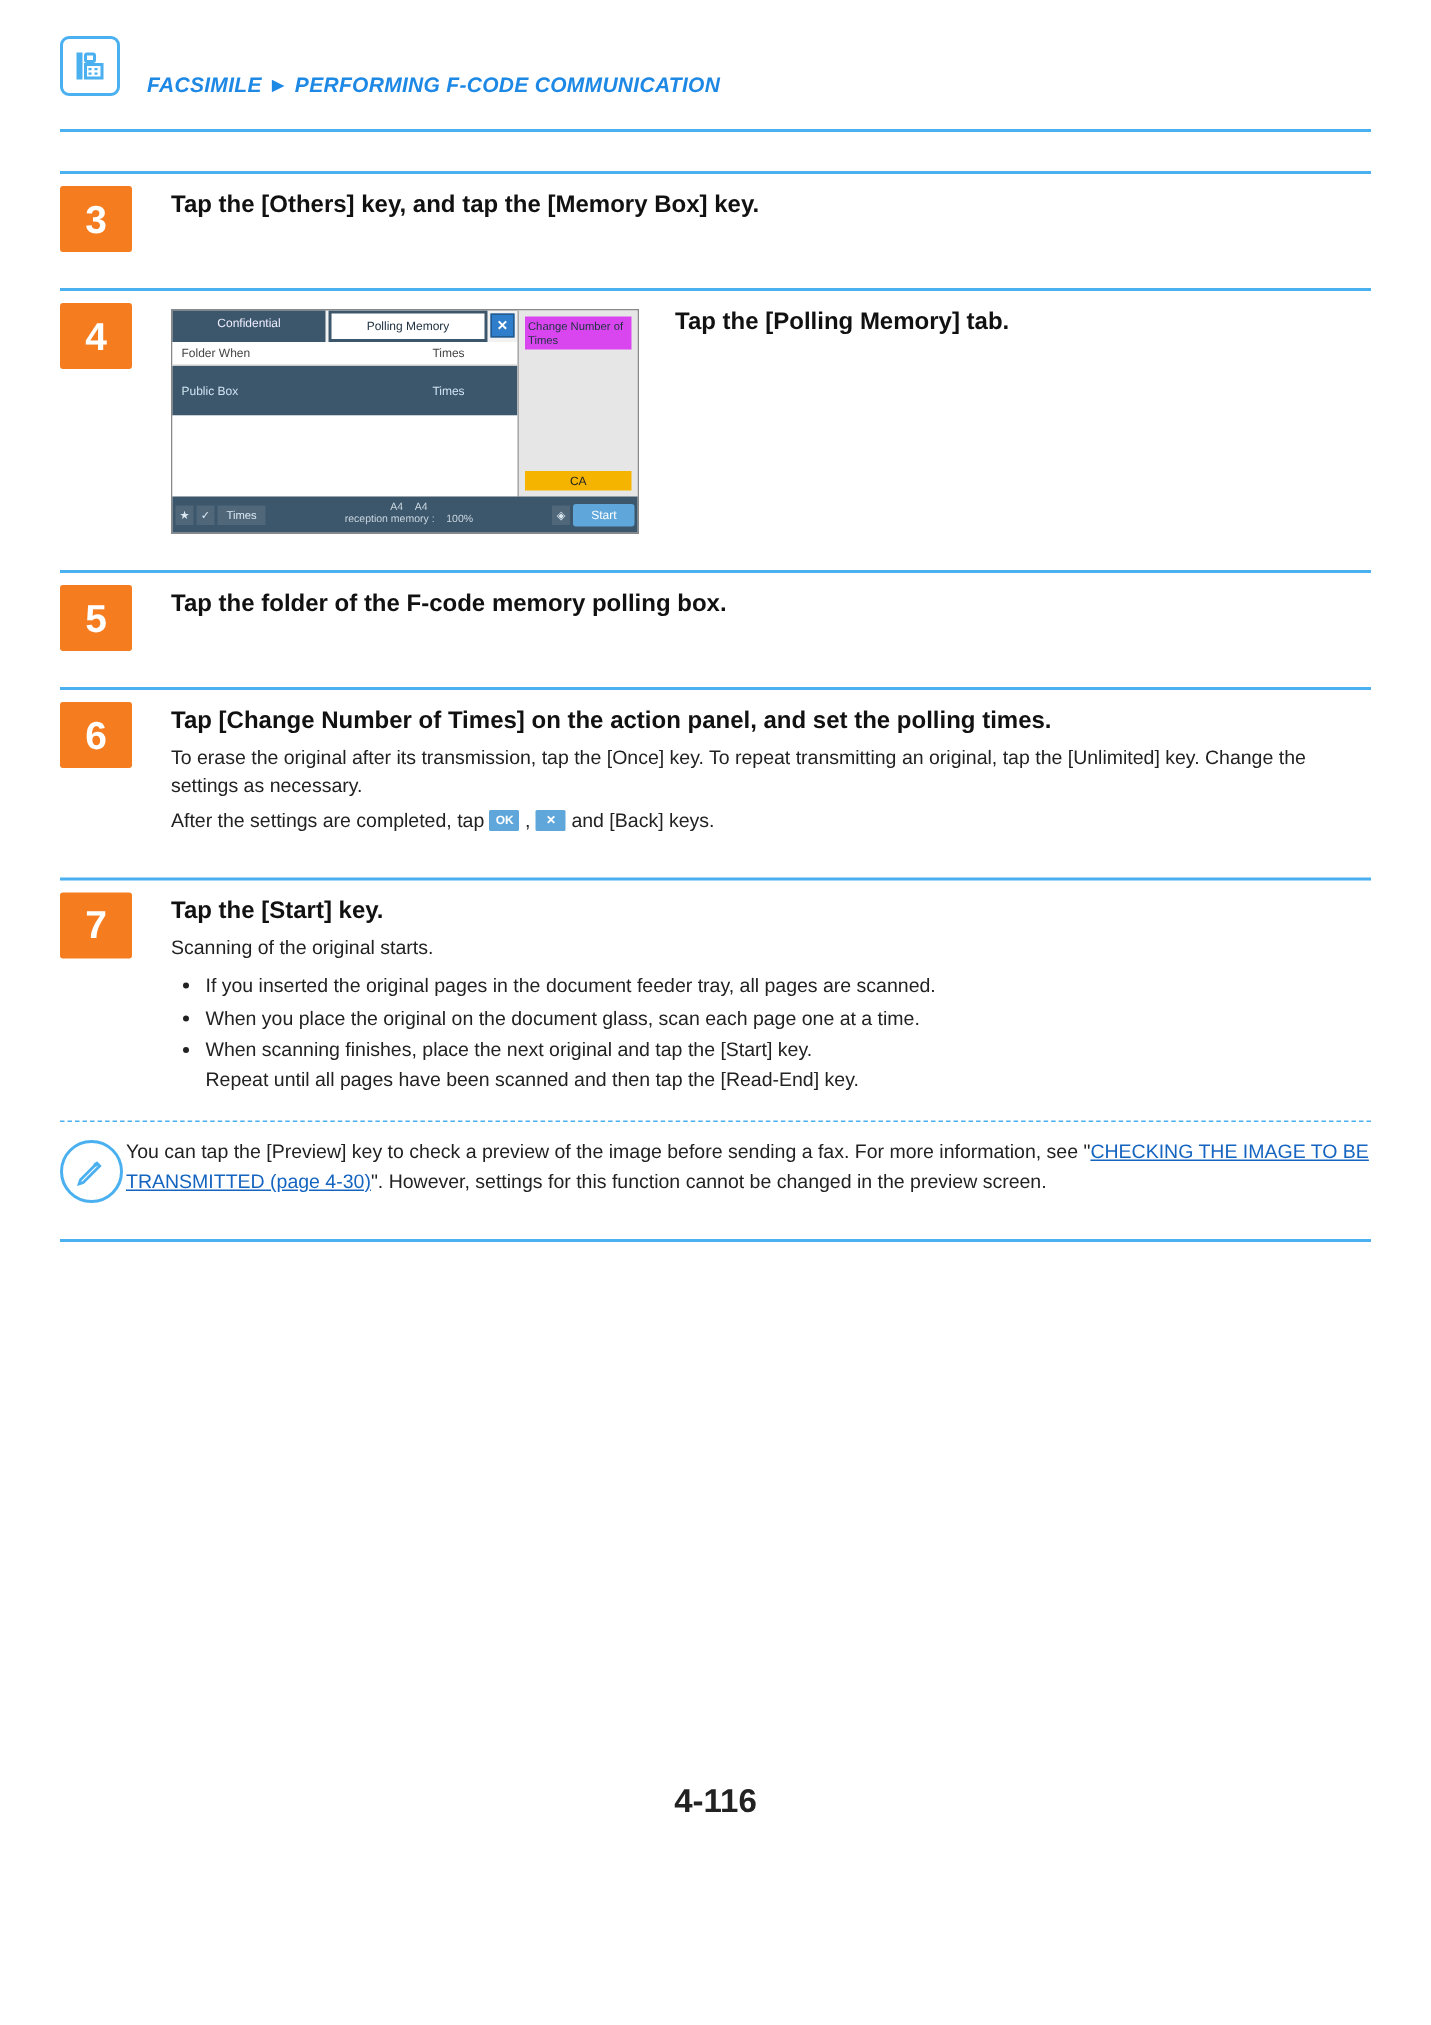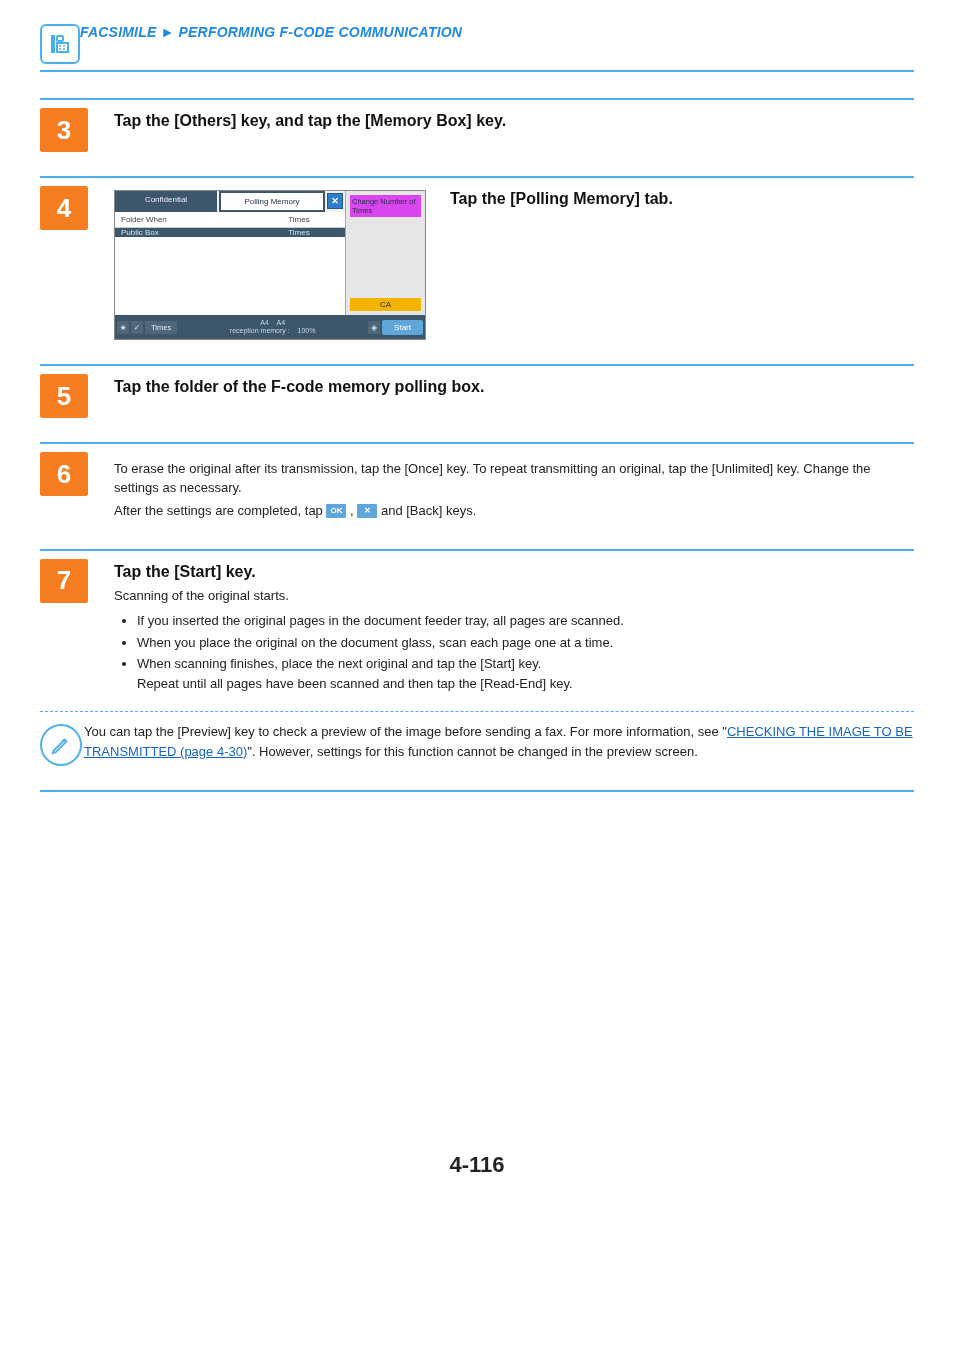--- a/index.html
+++ b/index.html
@@ -12,23 +12,24 @@
   }
   .page {
     width: 954px;
     box-sizing: border-box;
     padding: 24px 40px 40px 40px;
   }
 
   
   .header-row {
     display: flex;
-    align-items: flex-start;
+    align-items: flex-end;
+    gap: 18px;
     border-bottom: 2px solid #4ab0f0;
-    padding-bottom: 6px;
+    padding-bottom: 22px;
     margin-bottom: 26px;
   }
   .header-icon {
     width: 36px; height: 36px;
     border: 2px solid #4ab0f0;
     border-radius: 6px;
     display: flex;
     align-items: center;
     justify-content: center;
     color: #4ab0f0;
@@ -158,21 +159,21 @@
     font-size: 8px;
   }
   .table-head > div { padding: 3px 6px; color:#444; }
   .col-name { flex: 1; }
   .col-times { width: 80px; text-align:center; }
   .table-row {
     display: flex;
     background: #3c566b;
     color: #cfe3f2;
   }
-  .table-row > div { padding: 0 6px; font-size:8px; }
+  .table-row > div { padding: 12px 6px; font-size:8px; }
   .empty-rows { flex: 1; background: #fff; }
   .ca-btn {
     background: #f5b400;
     color: #222;
     text-align: center;
     padding: 2px 0;
     font-size: 8px;
     margin-top:auto;
   }
   .action-item {
@@ -345,20 +346,21 @@
         <div class="step-title">Tap the folder of the F-code memory polling box.</div>
       </div>
     </div>
   </div>
 
   <div class="section-rule"></div>
   <div class="step-block">
     <div class="step-row">
       <div class="step-num">6</div>
       <div class="step-content">
+        <div class="step-title">Tap [Change Number of Times] on the action panel, and set the polling times.</div>
         <p>To erase the original after its transmission, tap the [Once] key. To repeat transmitting an original, tap the [Unlimited] key. Change the settings as necessary.</p>
         <p>
           <span>After the settings are completed, tap </span>
           <span class="inline-key">OK</span>
           <span>,  </span>
           <span class="inline-key">✕</span>
           <span>  and [Back] keys.</span>
         </p>
       </div>
     </div>

